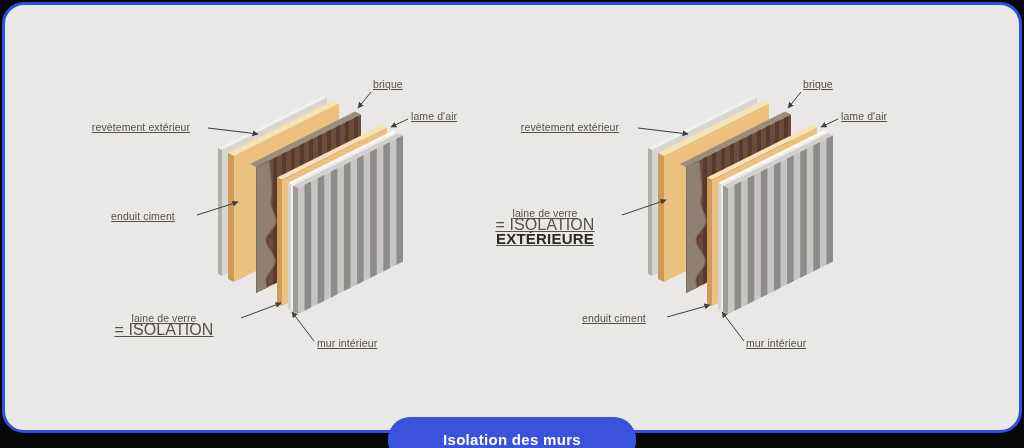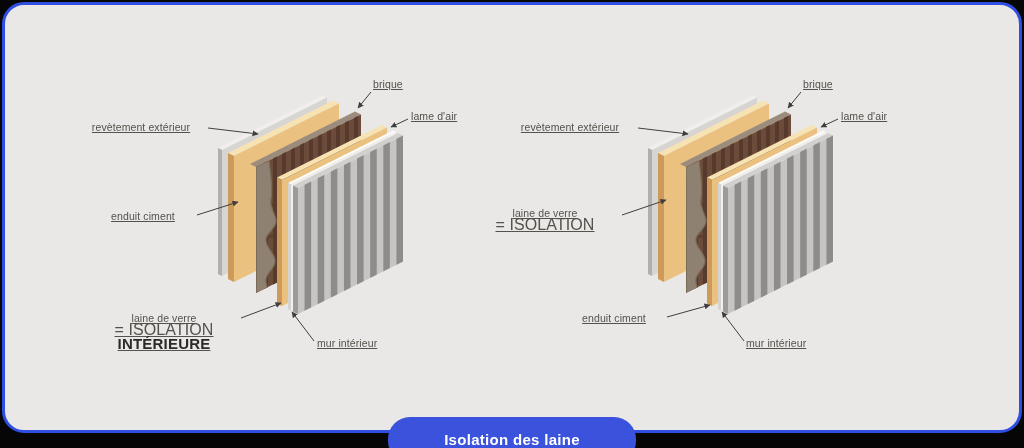--- a/index.html
+++ b/index.html
@@ -178,30 +178,30 @@
       </g>
     </svg>
 
   <div class="lbl ra" style="left:76px;top:122px;width:130px">revètement extérieur</div>
   <div class="lbl" style="left:373px;top:79px;width:60px">brique</div>
   <div class="lbl" style="left:411px;top:111px;width:70px">lame d'air</div>
   <div class="lbl ra" style="left:93px;top:211px;width:100px">enduit ciment</div>
   <div class="lbl ra" style="left:89px;top:313px;width:150px">
     <div class="l1">laine de verre</div>
     <div class="l2">= ISOLATION</div>
-    <div class="l3">INTÉRIEURE</div>
   </div>
   <div class="lbl" style="left:317px;top:338px;width:90px">mur intérieur</div>
 
   <div class="lbl ra" style="left:505px;top:122px;width:130px">revètement extérieur</div>
   <div class="lbl" style="left:803px;top:79px;width:60px">brique</div>
   <div class="lbl" style="left:841px;top:111px;width:70px">lame d'air</div>
   <div class="lbl ra" style="left:470px;top:208px;width:150px">
     <div class="l1">laine de verre</div>
     <div class="l2">= ISOLATION</div>
+    <div class="l3">EXTÉRIEURE</div>
   </div>
   <div class="lbl ra" style="left:564px;top:313px;width:100px">enduit ciment</div>
   <div class="lbl" style="left:746px;top:338px;width:90px">mur intérieur</div>
 
   <button id="footer-pill">
-    <span>Isolation des laine</span>
+    <span>Isolation des murs</span>
   </button>
 </div>
 
 </body></html>

